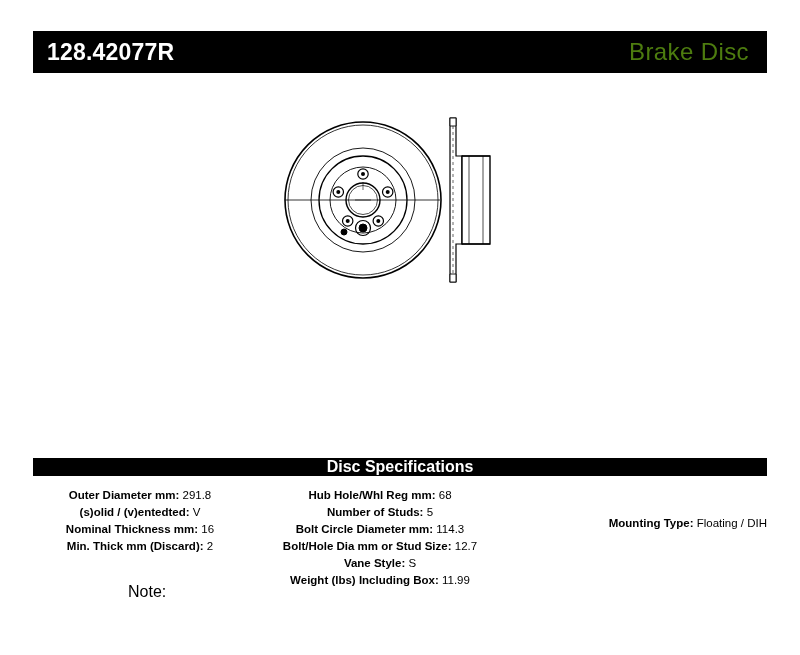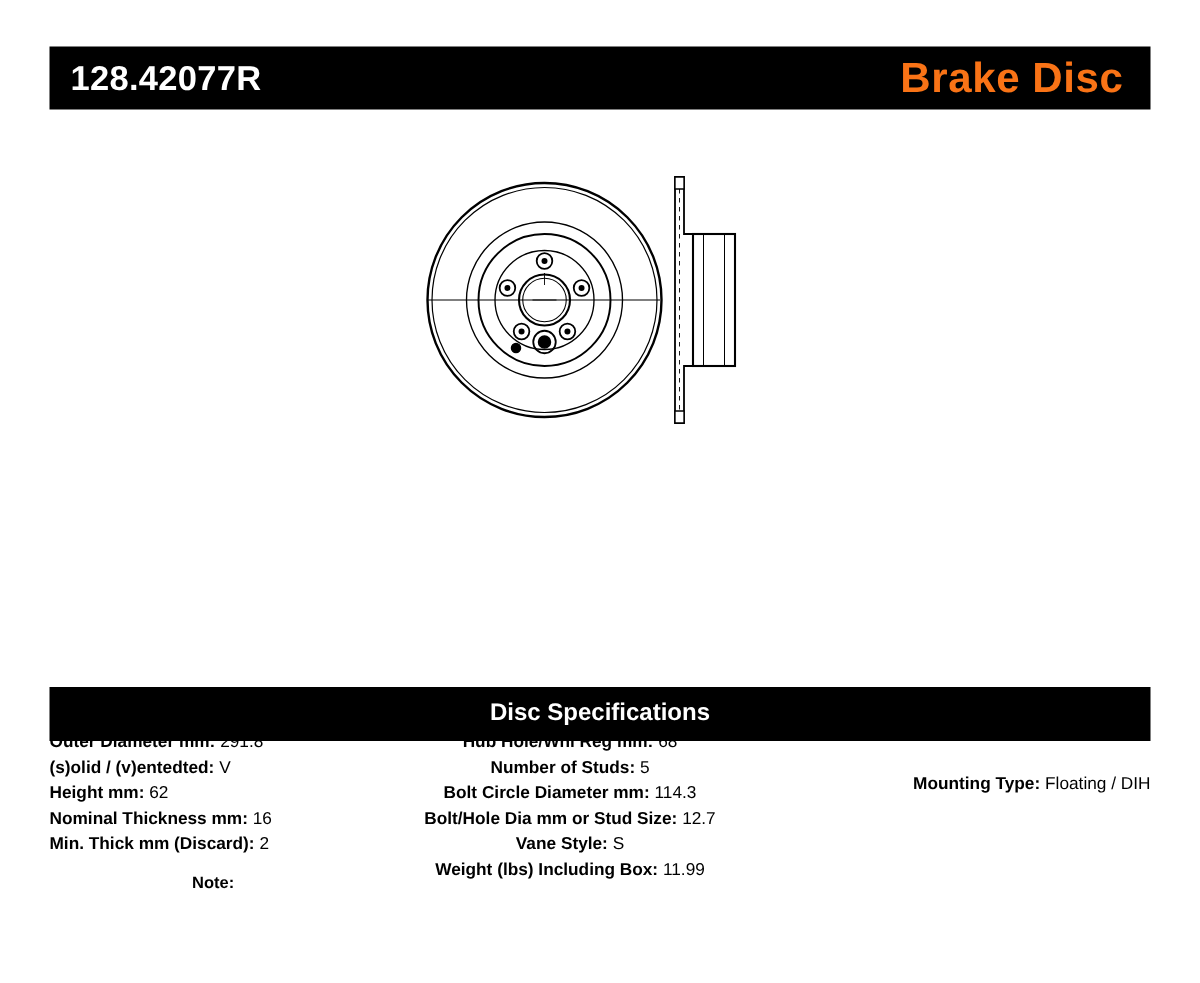--- a/index.html
+++ b/index.html
@@ -38,43 +38,43 @@
     padding: 0 18px 0 14px;
   }
   .part-number {
     color: #ffffff;
     font-size: 23px;
     font-weight: bold;
     letter-spacing: 0.2px;
     line-height: 1;
   }
   .product-type {
-    color: #f97316;
-    font-size: 28px;
-    font-weight: bold;
+    color: #4d7c0f;
+    font-size: 24px;
+    font-weight: normal;
     letter-spacing: 0.4px;
     line-height: 1;
   }
 
   
   .drawing {
     position: absolute;
     left: 280px;
     top: 88px;
     width: 260px;
     height: 200px;
   }
 
   
   .spec-header {
     position: absolute;
     left: 33px;
     top: 446px;
     width: 734px;
-    height: 36px;
+    height: 18px;
     background: #000000;
     color: #ffffff;
     font-size: 16px;
     font-weight: bold;
     display: flex;
     align-items: center;
     justify-content: center;
     box-sizing: border-box;
   }
 
@@ -88,21 +88,21 @@
 
   .col {
     position: absolute;
     font-size: 11.5px;
     line-height: 17px;
   }
   .col-left {
     left: 0px;
     top: 4px;
     width: 214px;
-    text-align: left;
+    text-align: center;
   }
   .col-mid {
     left: 222px;
     top: 4px;
     width: 250px;
     text-align: center;
   }
   .col-right {
     left: 480px;
     top: 4px;
@@ -114,22 +114,22 @@
     white-space: nowrap;
   }
   .spec-line b {
     font-weight: bold;
   }
 
   .note {
     position: absolute;
     left: 95px;
     top: 100px;
-    font-size: 11px;
-    font-weight: bold;
+    font-size: 16px;
+    font-weight: normal;
   }
 
   
   .page-edge {
     position: absolute;
     left: 0;
     top: 654px;
     width: 800px;
     height: 1px;
     background: #ffffff;
@@ -225,24 +225,20 @@
     <div class="col col-left">
       <div class="spec-line">
         <b>Outer Diameter mm:</b>
         <span>291.8</span>
       </div>
       <div class="spec-line">
         <b>(s)olid / (v)entedted:</b>
         <span>V</span>
       </div>
       <div class="spec-line">
-        <b>Height mm:</b>
-        <span>62</span>
-      </div>
-      <div class="spec-line">
         <b>Nominal Thickness mm:</b>
         <span>16</span>
       </div>
       <div class="spec-line">
         <b>Min. Thick mm (Discard):</b>
         <span>2</span>
       </div>
     </div>
 
     <div class="col col-mid">

